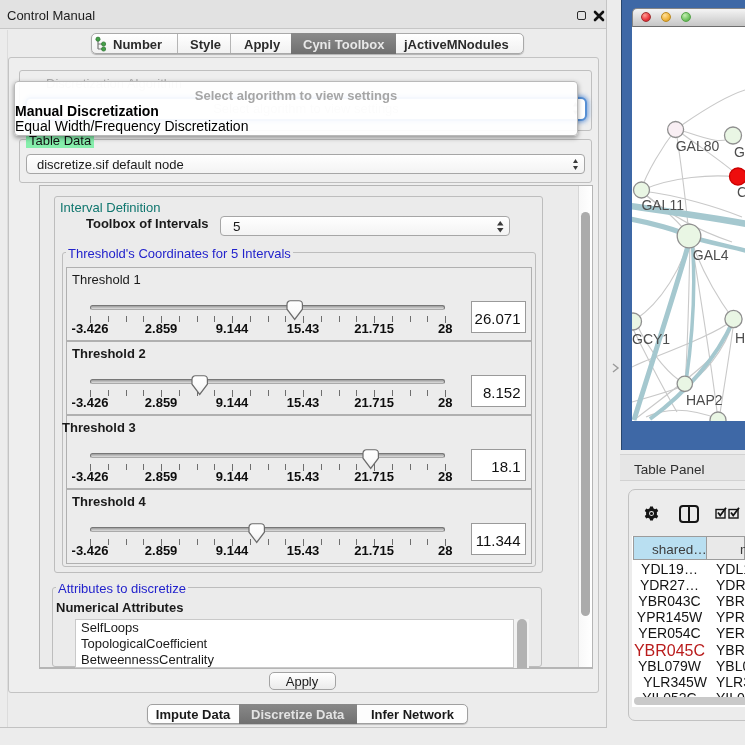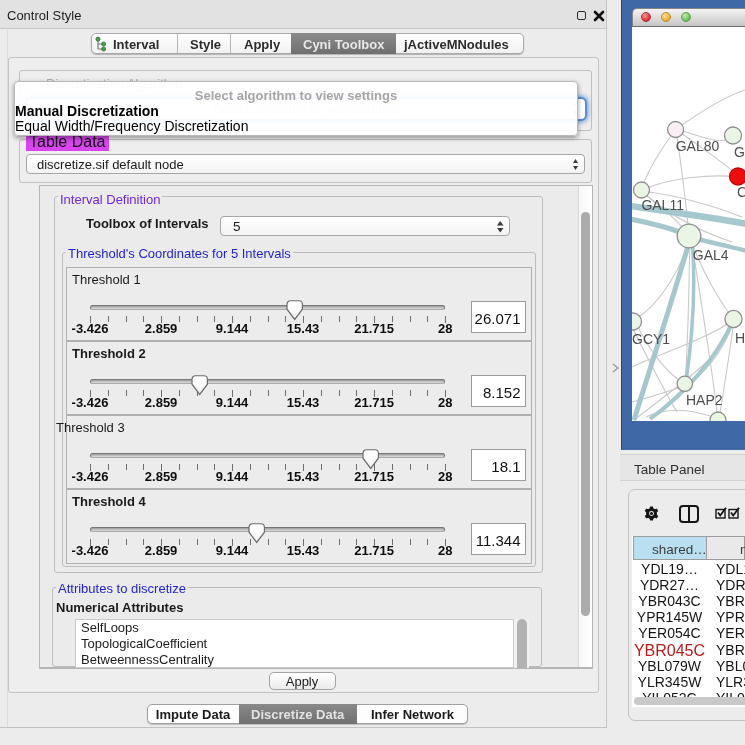--- a/index.html
+++ b/index.html
@@ -3,73 +3,73 @@
 <style>
 *{margin:0;padding:0;box-sizing:border-box}
 html,body{width:745px;height:745px;overflow:hidden;font-family:"Liberation Sans",sans-serif}
 body{background:#ececec;position:relative}
 .a{position:absolute}
 .t{position:absolute;white-space:nowrap;color:#1a1a1a}
 </style></head>
 <body>
 
 <div class="a" id="titlebar" style="left:0;top:0;width:607px;height:29px;background:#e2e2e2;border-bottom:1px solid #c6c6c6"></div>
-<div class="t" style="left:7px;top:8px;font-size:13px;color:#1c1c1c">Control Style</div>
+<div class="t" style="left:7px;top:8px;font-size:13px;color:#1c1c1c">Control Manual</div>
 <div class="a" style="left:577px;top:11px;width:9px;height:9px;border:1.6px solid #2a2a2a;border-radius:2px"></div>
 <svg class="a" style="left:593px;top:10px" width="12" height="12" viewBox="0 0 12 12">
     <path d="M2 2 L10 10 M10 2 L2 10" stroke="#111" stroke-width="2.6" stroke-linecap="round"></path>
   </svg>
 
 <div class="a" style="left:606px;top:0;width:1px;height:727px;background:#c4c4c4"></div>
 <div class="a" style="left:7px;top:30px;width:1px;height:697px;background:#dcdcdc"></div>
 <div class="a" style="left:12px;top:60px;width:583px;height:630px;border:1px solid #dadada;border-radius:3px"></div>
 <div class="a" style="left:17px;top:64px;width:573px;height:622px;border:1px solid #e2e2e2;border-radius:3px"></div>
 
 <div class="a" style="left:91px;top:33px;width:433px;height:21px;background:linear-gradient(#ffffff,#f1f1f1);border:1px solid #a9a9a9;border-radius:5px;box-shadow:0 1px 1px rgba(0,0,0,.25)"></div>
 <div class="a" style="left:177px;top:34px;width:1px;height:19px;background:#b5b5b5"></div>
 <div class="a" style="left:230px;top:34px;width:1px;height:19px;background:#b5b5b5"></div>
 <div class="a" style="left:291px;top:33px;width:105px;height:21px;background:linear-gradient(#8b8b8b,#6f6f6f)"></div>
 <svg class="a" style="left:95px;top:36px" width="13" height="16" viewBox="0 0 13 16">
  <path d="M3 4 V13 M3 8 H8 M3 13 H8" stroke="#777" stroke-width="1.2" fill="none"></path>
  <circle cx="3" cy="3.2" r="2.1" fill="#43a047" stroke="#2c7031" stroke-width=".7"></circle>
  <circle cx="8.6" cy="8" r="2.1" fill="#43a047" stroke="#2c7031" stroke-width=".7"></circle>
  <circle cx="8.6" cy="13" r="2.1" fill="#43a047" stroke="#2c7031" stroke-width=".7"></circle>
 </svg>
-<div class="t" style="left:113px;top:37px;font-size:13px;font-weight:bold;color:#2b2b2b">Interval</div>
+<div class="t" style="left:113px;top:37px;font-size:13px;font-weight:bold;color:#2b2b2b">Number</div>
 <div class="t" style="left:190px;top:37px;font-size:13px;font-weight:bold;color:#2b2b2b">Style</div>
 <div class="t" style="left:244px;top:37px;font-size:13px;font-weight:bold;color:#2b2b2b">Apply</div>
 <div class="t" style="left:303px;top:37px;font-size:13px;font-weight:bold;color:#e8e8e8">Cyni Toolbox</div>
 <div class="t" style="left:404px;top:37px;font-size:13px;font-weight:bold;color:#2b2b2b">jActiveMNodules</div>
 
 <div class="a" style="left:8px;top:57px;width:591px;height:636px;background:#eeeeee;border:1px solid #c3c3c3;border-radius:3px"></div>
 
 <div class="a" style="left:19px;top:70px;width:573px;height:61px;border:1px solid #bfbfbf;border-radius:3px"></div>
 <div class="t" style="left:43px;top:76px;font-size:13px;color:#ababab;background:#eeeeee;padding:0 3px">Discretization Algorithm</div>
 <div class="a" style="left:25px;top:96.5px;width:562px;height:24px;background:#fff;border:2.5px solid #568fd4;border-radius:6px;box-shadow:0 0 4.5px 1.5px rgba(85,140,215,.75)"></div>
 <svg class="a" style="left:573px;top:102px" width="5" height="13" viewBox="0 0 5 13">
     <path d="M2.5 0 L5 4.5 H0 Z" fill="#9a9a9a"></path>
     <path d="M2.5 13 L0 8.5 H5 Z" fill="#9a9a9a"></path>
   </svg>
 <div class="t" style="left:0;top:101px;width:612px;text-align:center;font-size:13px;color:#c6c6c6">Select algorithm to view settings</div>
 
 <div class="a" style="left:19px;top:139px;width:573px;height:44px;border:1px solid #bfbfbf;border-radius:3px"></div>
-<div class="t" style="left:26px;top:133px;font-size:16px;color:#111;background:#d946ef;padding:0 3px">Table Data</div>
+<div class="t" style="left:26px;top:133px;font-size:13px;color:#111;background:#86efac;padding:0 3px">Table Data</div>
 <div class="a" style="left:25.6px;top:154.4px;width:559px;height:20px;background:linear-gradient(#ffffff,#f3f3f3);border:1px solid #a6a6a6;border-radius:4px"></div>
 <div class="t" style="left:37px;top:157px;font-size:13px">discretize.sif default node</div>
 <svg class="a" style="left:573.2px;top:159.2px" width="5" height="11" viewBox="0 0 5 11">
     <path d="M2.5 0 L5 4 H0 Z" fill="#3a3a3a"></path>
     <path d="M2.5 11 L0 7 H5 Z" fill="#3a3a3a"></path>
   </svg>
 
 <div class="a" style="left:39px;top:185px;width:554px;height:483px;background:#ebebeb;border:1px solid #b5b5b5"></div>
 <div class="a" style="left:578px;top:186px;width:14px;height:481px;background:linear-gradient(to right,#f8f8f8,#ffffff);border-left:1px solid #d6d6d6"></div>
 <div class="a" style="left:580.5px;top:212px;width:9px;height:404px;background:#ababab;border-radius:5px"></div>
 
 <div class="a" style="left:54px;top:196px;width:489px;height:377px;border:1px solid #bdbdbd;border-radius:3px"></div>
-<div class="t" style="left:58px;top:192px;font-size:13px;color:#6d28d9;background:#ebebeb;padding:0 2px">Interval Definition</div>
+<div class="t" style="left:58px;top:200px;font-size:13px;color:#0f766e;background:#ebebeb;padding:0 2px">Interval Definition</div>
 
 <div class="t" style="left:86px;top:216px;font-size:13px;font-weight:bold">Toolbox of Intervals</div>
 <div class="a" style="left:219.7px;top:216.1px;width:290px;height:20px;background:linear-gradient(#ffffff,#f3f3f3);border:1px solid #a6a6a6;border-radius:4px"></div>
 <div class="t" style="left:233px;top:219px;font-size:13.5px">5</div>
 <svg class="a" style="left:497px;top:221px" width="6.5" height="11.5" viewBox="0 0 6.5 11.5">
     <path d="M3.25 0 L6.5 4.4 H0 Z" fill="#3a3a3a"></path>
     <path d="M3.25 11.5 L0 7.1 H6.5 Z" fill="#3a3a3a"></path>
   </svg>
 
 <div class="a" style="left:62px;top:252px;width:474px;height:315px;border:1px solid #bdbdbd;border-radius:3px"></div>
@@ -154,21 +154,21 @@
           <stop offset="0" stop-color="#ffffff"></stop>
           <stop offset=".55" stop-color="#fafafa"></stop>
           <stop offset="1" stop-color="#ededed"></stop>
         </linearGradient>
       </defs>
       <path d="M4.4 .75 H13 A3.4 3.4 0 0 1 16.4 4.15 V9.2 L8.7 19.4 L1 9.2 V4.15 A3.4 3.4 0 0 1 4.4 .75 Z" fill="url(#tg1)" stroke="#6b6b6b" stroke-width="1.2"></path>
     </svg>
     <div class="a" style="left:470.5px;top:374.7px;width:55.5px;height:32.3px;background:#fff;border:1px solid #9a9a9a"></div>
     <div class="t" style="left:470.5px;top:384px;width:50px;text-align:right;font-size:15px;color:#111">8.152</div>
     <div class="a" style="left:66px;top:415.20000000000005px;width:466px;height:74.2px;background:#ececec;border:1px solid #b0b0b0"></div>
-    <div class="t" style="left:56px;top:420.20000000000005px;font-size:13px;font-weight:normal">Threshold 3</div>
+    <div class="t" style="left:62px;top:420.20000000000005px;font-size:13px;font-weight:bold">Threshold 3</div>
     <div class="a" style="left:90px;top:453.20000000000005px;width:355px;height:5px;background:linear-gradient(#9c9c9c,#dedede);border:1px solid #777;border-bottom-color:#aaa;border-radius:2.5px"></div>
     <div class="a" style="left:90.0px;top:464.40000000000003px;width:1px;height:7px;background:#6e6e6e"></div>
     <div class="a" style="left:107.8px;top:464.40000000000003px;width:1px;height:6px;background:#6e6e6e"></div>
     <div class="a" style="left:125.5px;top:464.40000000000003px;width:1px;height:6px;background:#6e6e6e"></div>
     <div class="a" style="left:143.3px;top:464.40000000000003px;width:1px;height:6px;background:#6e6e6e"></div>
     <div class="a" style="left:161.0px;top:464.40000000000003px;width:1px;height:7px;background:#6e6e6e"></div>
     <div class="a" style="left:178.8px;top:464.40000000000003px;width:1px;height:6px;background:#6e6e6e"></div>
     <div class="a" style="left:196.5px;top:464.40000000000003px;width:1px;height:6px;background:#6e6e6e"></div>
     <div class="a" style="left:214.3px;top:464.40000000000003px;width:1px;height:6px;background:#6e6e6e"></div>
     <div class="a" style="left:232.0px;top:464.40000000000003px;width:1px;height:7px;background:#6e6e6e"></div>
@@ -371,18 +371,18 @@
     <div class="t" style="left:632px;top:593.2px;width:75px;text-align:center;font-size:14px;color:#141414">YBR043C</div>
     <div class="t" style="left:716px;top:593.2px;font-size:14px;color:#141414">YBR0</div>
     <div class="t" style="left:632px;top:609.3px;width:75px;text-align:center;font-size:14px;color:#141414">YPR145W</div>
     <div class="t" style="left:716px;top:609.3px;font-size:14px;color:#141414">YPR1</div>
     <div class="t" style="left:632px;top:625.4px;width:75px;text-align:center;font-size:14px;color:#141414">YER054C</div>
     <div class="t" style="left:716px;top:625.4px;font-size:14px;color:#141414">YER0</div>
     <div class="t" style="left:632px;top:641.5px;width:75px;text-align:center;font-size:16px;color:#b91c1c">YBR045C</div>
     <div class="t" style="left:716px;top:641.5px;font-size:14px;color:#141414">YBR0</div>
     <div class="t" style="left:632px;top:657.6px;width:75px;text-align:center;font-size:14px;color:#141414">YBL079W</div>
     <div class="t" style="left:716px;top:657.6px;font-size:14px;color:#141414">YBL0</div>
-    <div class="t" style="left:632px;top:673.7px;width:75px;text-align:center;font-size:14px;color:#141414">YLR345W</div>
+    <div class="t" style="left:632px;top:673.7px;width:75px;text-align:right;font-size:14px;color:#141414">YLR345W</div>
     <div class="t" style="left:716px;top:673.7px;font-size:14px;color:#141414">YLR3</div>
     <div class="t" style="left:632px;top:689.8px;width:75px;text-align:center;font-size:14px;color:#141414">YIL052C</div>
     <div class="t" style="left:716px;top:689.8px;font-size:14px;color:#141414">YIL0</div>
   </div>
 <div class="a" style="left:634px;top:696.5px;width:120px;height:8px;background:#c9c9c9;border-radius:4px"></div>
 
 </body></html>

